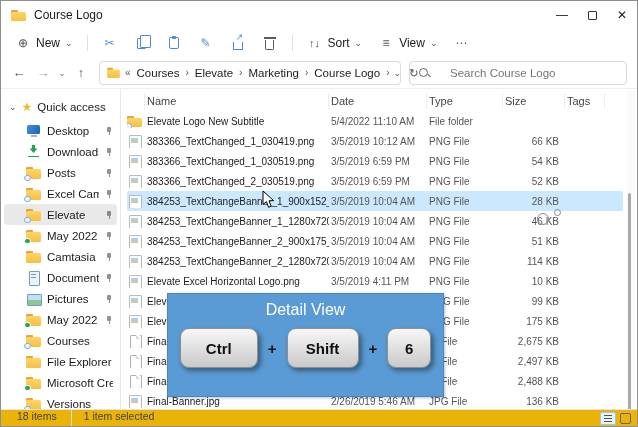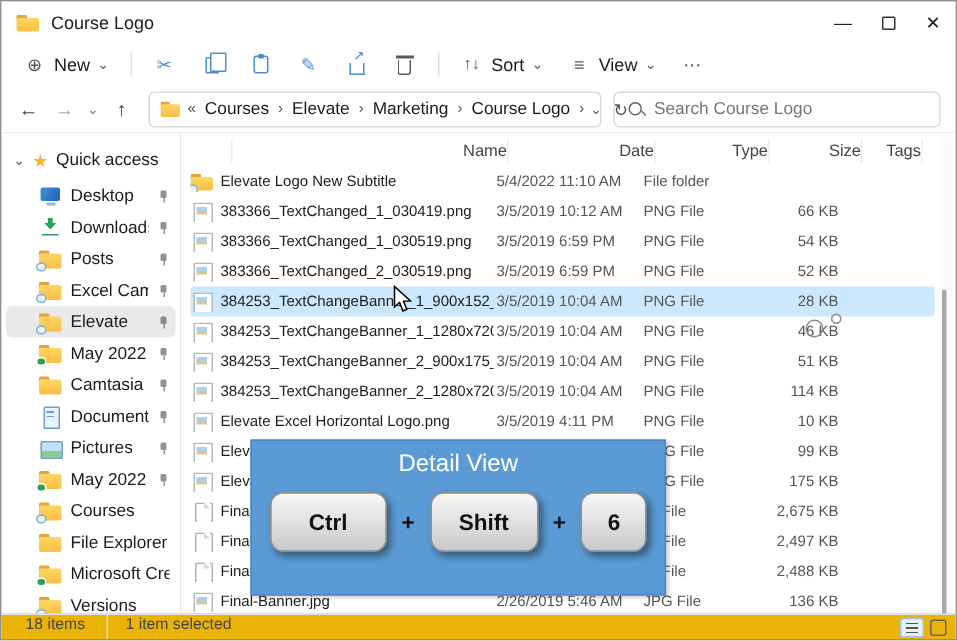--- a/index.html
+++ b/index.html
@@ -41,21 +41,21 @@
   .addrbar { position:absolute; top:56px; left:0; right:0; height:32px; background:#fff;
              border-bottom:1px solid #eee; display:flex; align-items:center; font-size:12px; color:#333; }
   .nav-ico { width:24px; text-align:center; color:#444; font-size:13px; }
   .nav-chev { width:14px; text-align:center; color:#777; font-size:9px; }
   .crumb-box { margin-left:6px; width:302px; height:24px; border:1px solid #d9d9d9; border-radius:4px;
                display:flex; align-items:center; padding:0 6px; gap:4px; font-size:11.5px; }
   .crumb { padding:0 2px; color:#1b1b1b; white-space:nowrap; }
   .crumb-sep { color:#555; font-size:10px; }
   .crumb-right { margin-left:auto; display:flex; align-items:center; gap:8px; color:#555; }
   .search-box { margin-left:8px; width:218px; height:24px; border:1px solid #d9d9d9; border-radius:4px;
-                display:flex; align-items:center; padding:0 8px; gap:6px; }
+                display:flex; align-items:center; padding:0 8px; gap:20px; }
   .search-box input { border:none; outline:none; width:160px; font-size:11.5px; color:#333;
                       font-family:"Liberation Sans", sans-serif; background:transparent; }
   .mag { position:relative; width:12px; height:12px; }
   .mag::before { content:""; position:absolute; left:1px; top:1px; width:7px; height:7px;
                  border:1.3px solid #666; border-radius:50%; }
   .mag::after { content:""; position:absolute; left:8.5px; top:8.5px; width:4px; height:1.4px;
                 background:#666; transform:rotate(45deg); }
 
   
   .sidebar { position:absolute; top:88px; left:0; width:120px; bottom:17px; background:#fff;
@@ -97,23 +97,23 @@
      background:#fff; border:1px solid #b9b9b9; border-radius:1px; }
   .fi-img::after, .fi-jpg::after { content:""; position:absolute; left:4px; top:3px; width:7px; height:5.5px;
      background:linear-gradient(#a9d1ef 55%, #d8c694 55%); }
   .fi-file::before { content:""; position:absolute; left:2.5px; top:0; width:10px; height:13px;
      background:#fdfdfd; border:1px solid #b0b0b0; border-radius:1px; }
   .fi-file::after { content:""; position:absolute; right:2.5px; top:0; width:0; height:0;
      border-left:4px solid #d8d8d8; border-top:4px solid #fff; }
 
   
   .filepane { position:absolute; top:88px; left:120px; right:0; bottom:17px; background:#fff; overflow:hidden; }
-  .cols { position:absolute; top:2px; left:16px; right:14px; height:20px; display:grid;
+  .cols { position:absolute; top:2px; left:6px; right:14px; height:20px; display:grid;
           grid-template-columns:18px 184px 98px 76px 62px 40px; align-items:center;
-          font-size:11px; color:#444;text-align:right; }
+          font-size:11px; color:#444; }
   .cols .hcell { border-right:1px solid #ededed; height:16px; line-height:16px; padding-left:2px; }
   .sort-caret { position:absolute; left:128px; top:-6px; font-size:8px; color:#666; }
   .rows { position:absolute; top:22px; left:6px; right:14px; }
   .row { display:grid; grid-template-columns:18px 184px 98px 76px 62px 40px; height:20px;
          align-items:center; font-size:10px; }
   .row.selected { background:#cce8ff; border-radius:2px; }
   .cell { white-space:nowrap; overflow:hidden; }
   .cell.name { color:#1b1b1b; padding-left:2px; }
   .cell.date, .cell.type { color:#555; padding-left:2px; }
   .cell.size { color:#555; text-align:right; padding-right:6px; }

